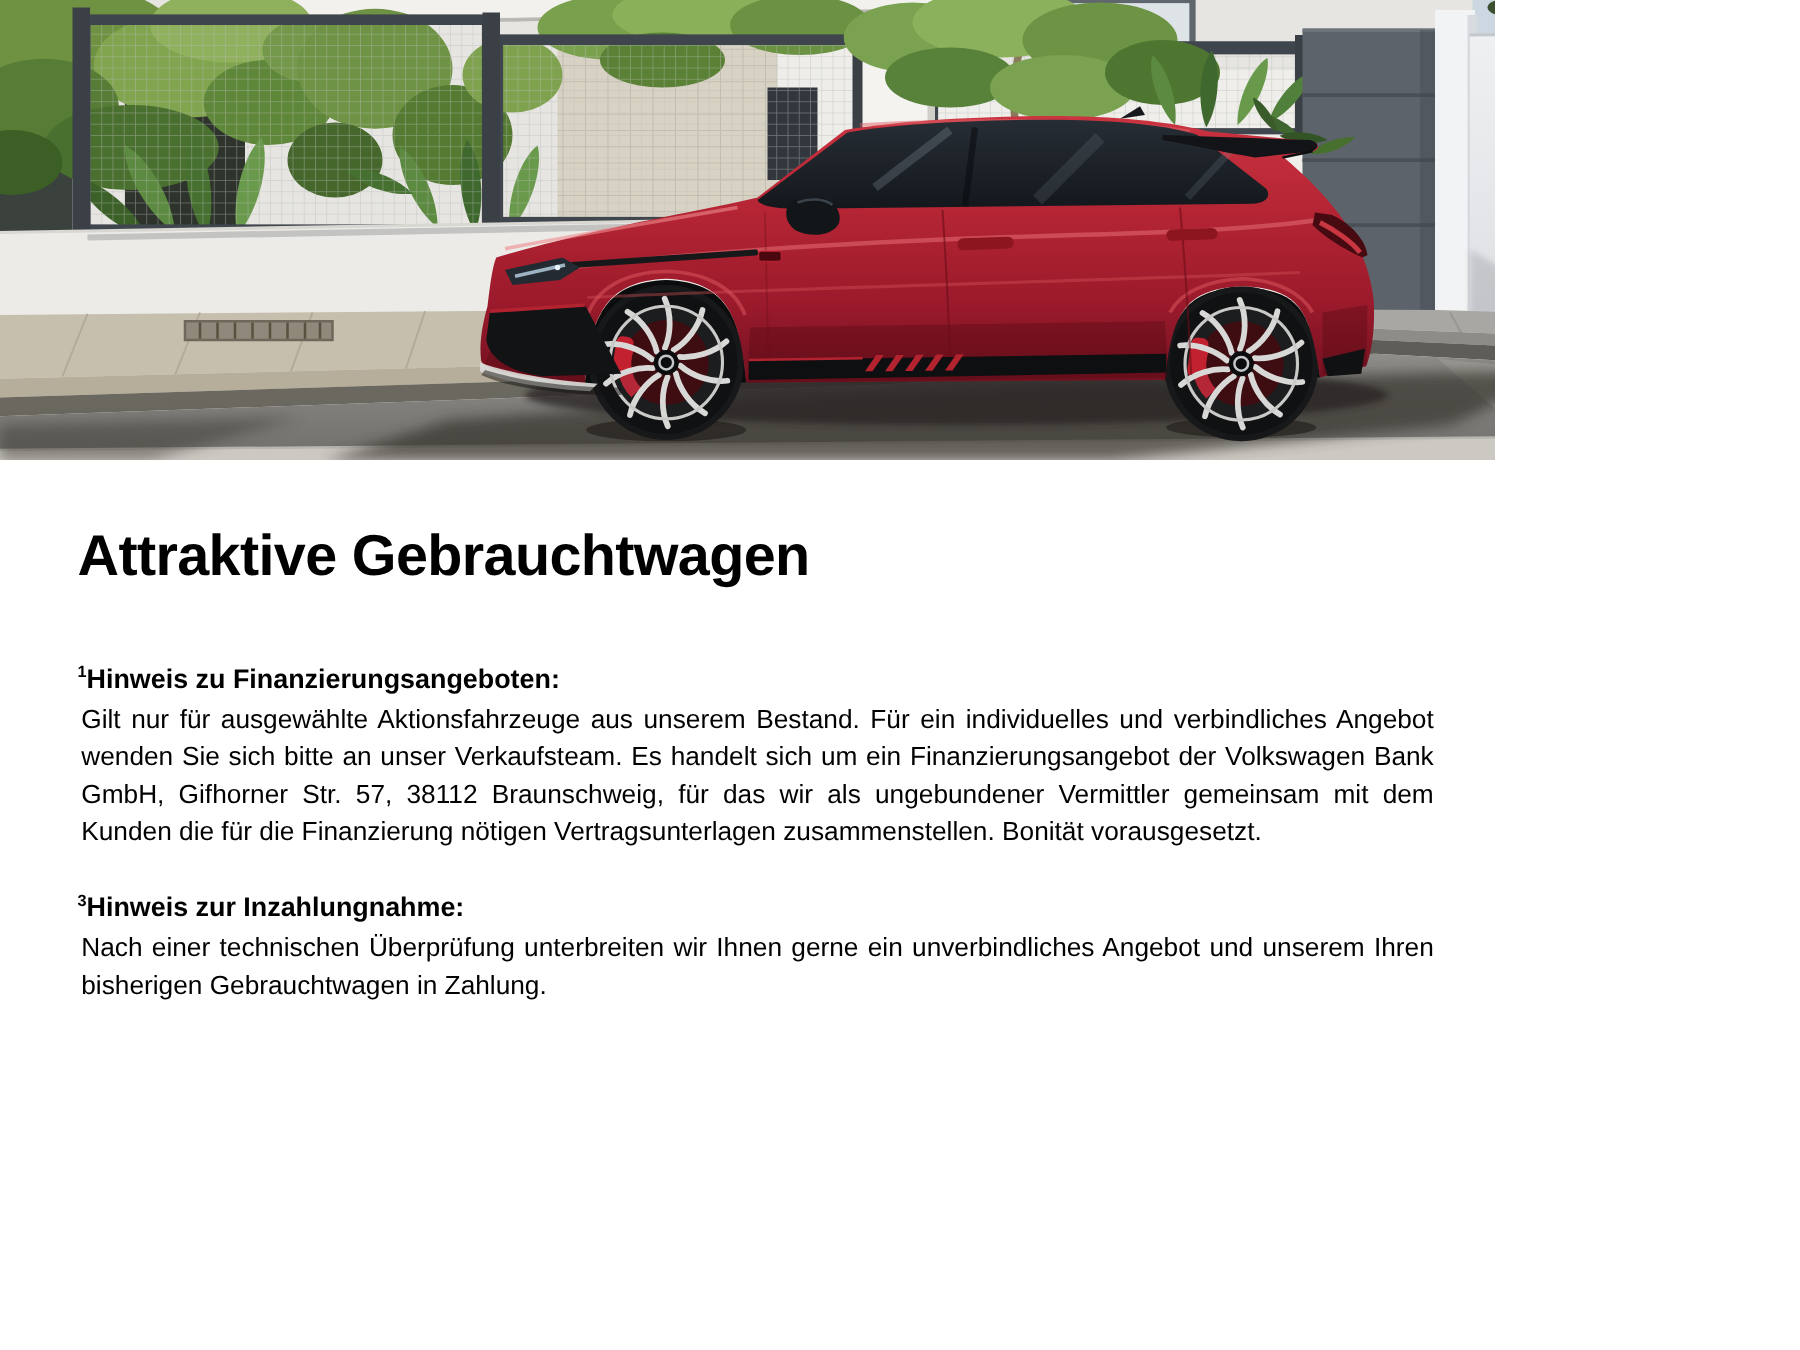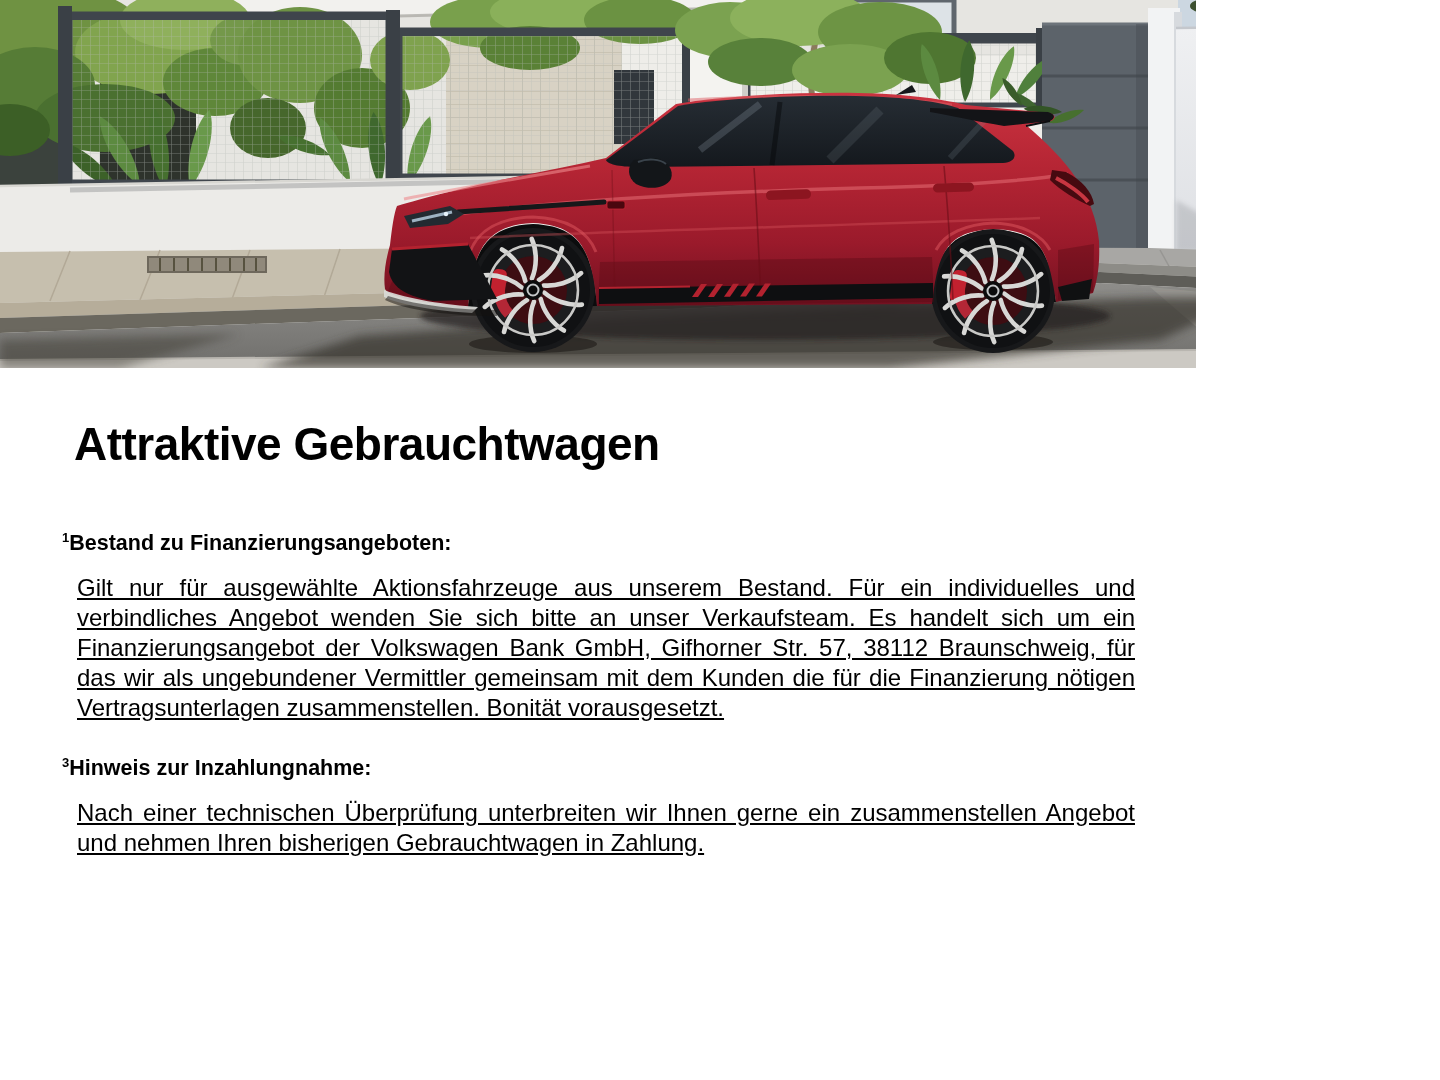--- a/index.html
+++ b/index.html
@@ -6,26 +6,26 @@
   body{width:1440px;height:1080px;overflow:hidden;font-family:"Liberation Sans",sans-serif;color:#000;}
   .page{position:relative;width:1440px;height:1080px;background:#fff;}
   .hero{position:relative;width:1196px;height:368px;overflow:hidden;background:#e6e5e1;}
   .hero svg{display:block;}
   .sun-badge{position:absolute;left:1292px;top:40px;width:152px;text-align:center;
     font-weight:bold;color:#222;pointer-events:none;}
   .sun-badge .l1{font-size:21.5px;line-height:26px;}
   .sun-badge .l2{font-size:22.5px;line-height:27px;}
   .sun-badge sup{font-size:12px;line-height:0;vertical-align:super;}
   .content{padding:0 290px 0 62px;}
-  h1.title{margin:50px 0 0 12px;font-size:46px;line-height:52px;font-weight:bold;letter-spacing:-0.5px;}
+  h1.title{margin:50px 0 0 0;font-size:46px;line-height:52px;font-weight:bold;letter-spacing:-0.5px;}
   .sections{margin-top:58px;}
   .note{margin:0 0 30px 0;}
   .note h2{margin:0;font-size:21.5px;line-height:30px;font-weight:bold;}
   .note h2 sup{font-size:13px;line-height:0;vertical-align:super;}
-  .note p{margin:15px;font-size:24px;line-height:30px;text-align:justify;white-space:pre-line;text-decoration:underline;}
+  .note p{margin:3px;font-size:21px;line-height:30px;text-align:justify;white-space:pre-line;}
 </style>
 </head>
 <body>
 
 <div class="page">
 
   <div class="hero">
     <svg width="1440" height="368" viewBox="0 0 1440 368" xmlns="http://www.w3.org/2000/svg">
       <defs>
         <linearGradient id="bodyG" x1="0" y1="0" x2="0" y2="1">
@@ -327,24 +327,24 @@
       <div class="l1">Finanzierung</div>
       <div class="l2"><span>ab 68,31 %</span>&nbsp;<sup>1</sup></div>
     </div>
   </div>
 
   <div class="content">
     <h1 class="title">Attraktive Gebrauchtwagen</h1>
 
     <div class="sections">
       <section class="note">
-        <h2><sup>1</sup><span>Bestand zu Finanzierungsangeboten:</span></h2>
+        <h2><sup>1</sup><span>Hinweis zu Finanzierungsangeboten:</span></h2>
         <p>Gilt nur für ausgewählte Aktionsfahrzeuge aus unserem Bestand. Für ein individuelles und verbindliches Angebot wenden Sie sich bitte an unser Verkaufsteam. Es handelt sich um ein Finanzierungsangebot der Volkswagen Bank GmbH, Gifhorner Str. 57, 38112 Braunschweig, für das wir als ungebundener Vermittler gemeinsam mit dem Kunden die für die Finanzierung nötigen Vertragsunterlagen zusammenstellen. Bonität vorausgesetzt.</p>
       </section>
 
 
       <section class="note">
         <h2><sup>3</sup><span>Hinweis zur Inzahlungnahme:</span></h2>
-        <p>Nach einer technischen Überprüfung unterbreiten wir Ihnen gerne ein zusammenstellen Angebot und nehmen Ihren bisherigen Gebrauchtwagen in Zahlung.</p>
+        <p>Nach einer technischen Überprüfung unterbreiten wir Ihnen gerne ein unverbindliches Angebot und unserem Ihren bisherigen Gebrauchtwagen in Zahlung.</p>
       </section>
     </div>
   </div>
 </div>
 
 </body></html>

